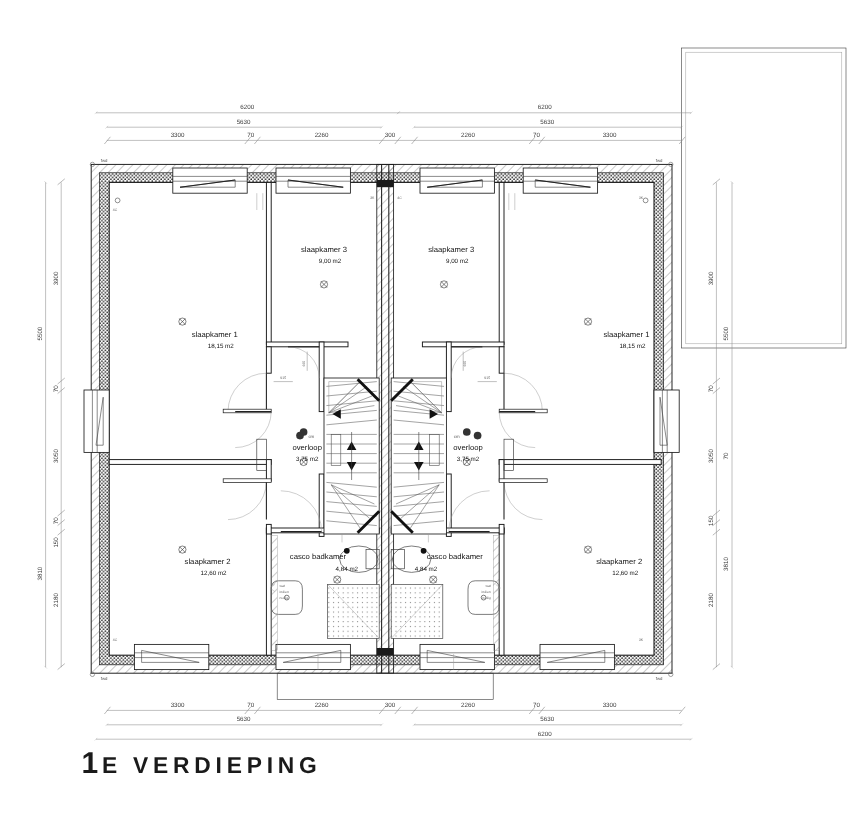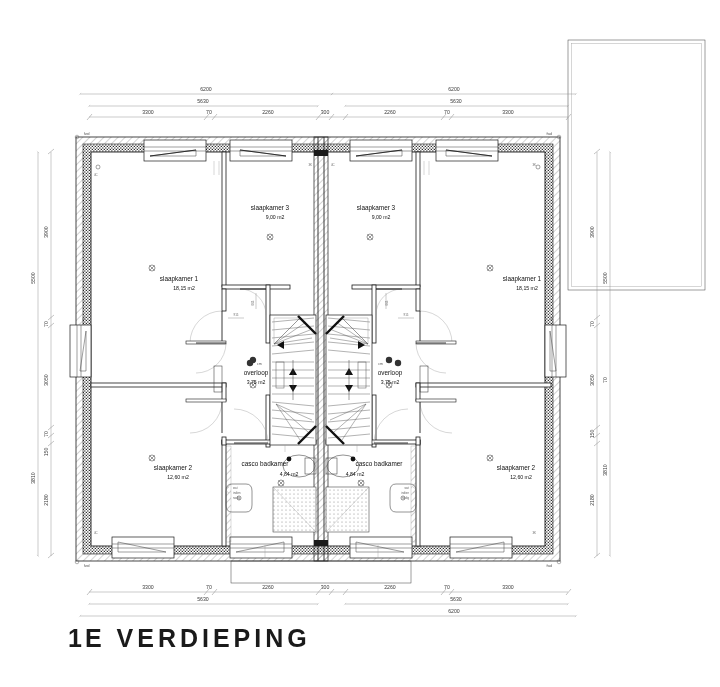--- a/index.html
+++ b/index.html
@@ -2,21 +2,21 @@
 <html><head>
 <meta charset="utf-8">
 <style>
   html,body{margin:0;padding:0;background:#ffffff;}
   body{width:720px;height:687px;position:relative;overflow:hidden;
        font-family:"Liberation Sans",sans-serif;color:#1a1a1a;}
   .plan{position:absolute;left:0;top:0;width:720px;height:687px;}
   svg{display:block;}
   .title{position:absolute;left:68px;top:624px;letter-spacing:3px;}
   .title .big{font-size:25px;font-weight:700;line-height:1;}
-  .title .rest{font-size:25px;font-weight:700;letter-spacing:4px;}
+  .title .rest{font-size:19px;font-weight:700;letter-spacing:4px;}
   .t{font-family:"Liberation Sans",sans-serif;fill:#111;}
   .dim{font-size:5.2px;fill:#3a3a3a;}
   .roomname{font-size:6.4px;fill:#111;}
   .roomarea{font-size:5.2px;fill:#111;}
   .tiny{font-size:3.6px;fill:#555;}
   .micro{font-size:2.9px;fill:#666;}
   .dimln{stroke:#8a8a8a;stroke-width:.45;fill:none;}
   .thin{stroke:#3d3d3d;stroke-width:.5;fill:none;}
   .med{stroke:#222;stroke-width:.9;fill:none;}
   .light{stroke:#9a9a9a;stroke-width:.4;fill:none;}

